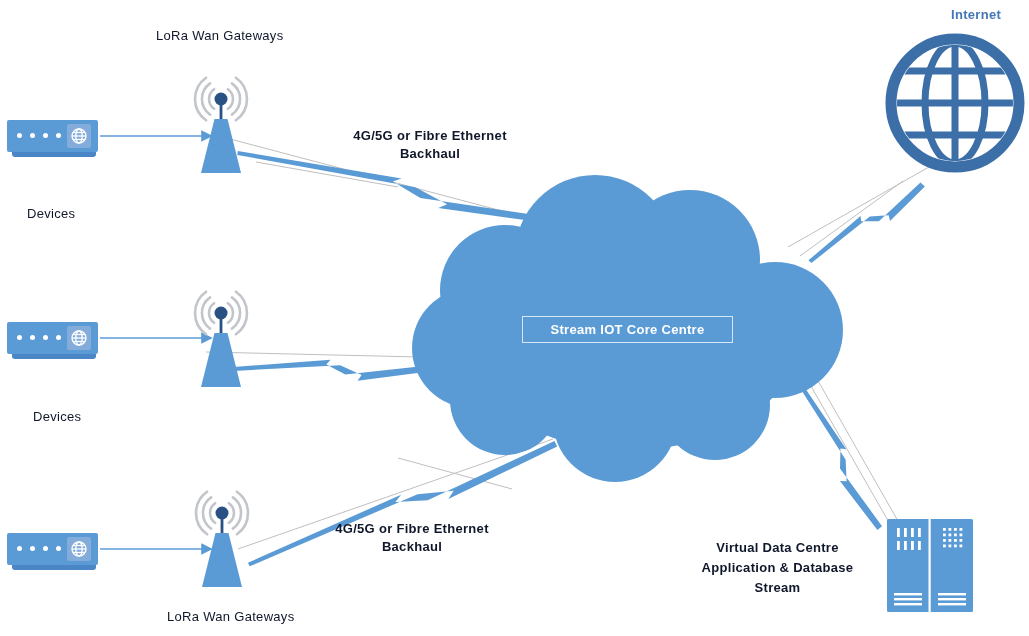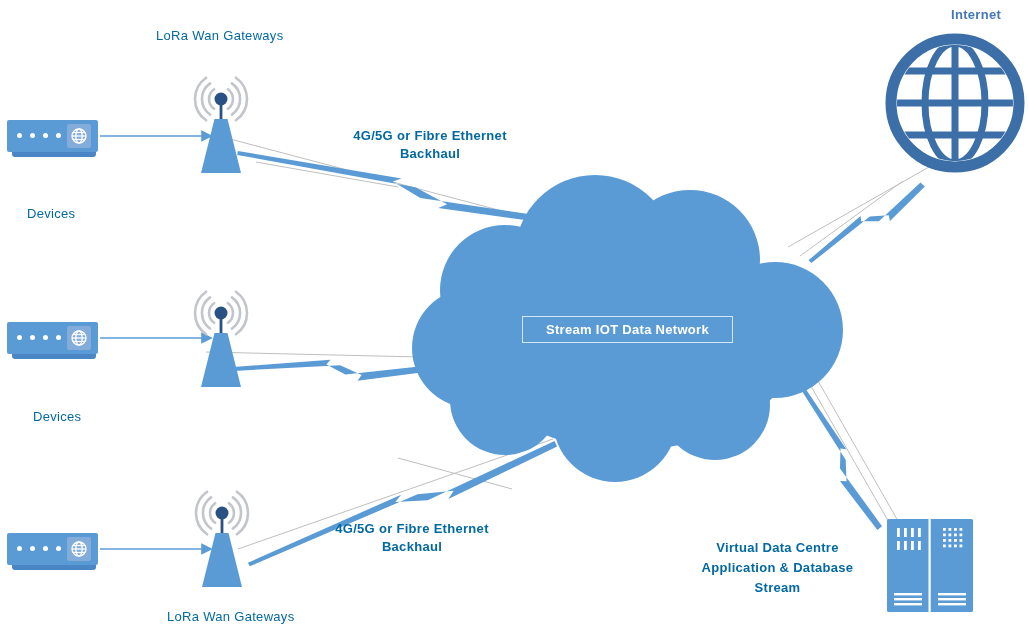--- a/index.html
+++ b/index.html
@@ -2,21 +2,21 @@
 <html><head>
 <meta charset="utf-8">
 <style>
   html,body{margin:0;padding:0;background:#ffffff;}
   .canvas{
     position:relative;width:1029px;height:636px;background:#ffffff;overflow:hidden;
     font-family:"Liberation Sans", sans-serif;
   }
   .abs{position:absolute;}
   .label{
-    position:absolute;color:#0369a1;font-size:13px;letter-spacing:.3px;
+    position:absolute;color:#0f172a;font-size:13px;letter-spacing:.3px;
     white-space:nowrap;line-height:16px;
   }
   .label.center{text-align:center;white-space:normal;font-weight:bold;}
   .label.bold{font-weight:bold;}
   .cloud-label-box{
     position:absolute;left:522px;top:316px;width:211px;height:27px;
     border:1px solid rgba(255,255,255,.75);box-sizing:border-box;
     display:flex;align-items:center;justify-content:center;
     color:#ffffff;font-weight:bold;font-size:13px;letter-spacing:.3px;z-index:5;
   }
@@ -103,21 +103,21 @@
       <circle cx="285" cy="90" r="70"></circle>
       <circle cx="100" cy="120" r="65"></circle>
       <circle cx="370" cy="160" r="68"></circle>
       <circle cx="67" cy="178" r="60"></circle>
       <circle cx="100" cy="230" r="55"></circle>
       <circle cx="210" cy="250" r="62"></circle>
       <circle cx="310" cy="235" r="55"></circle>
     </g>
   </svg>
   <div class="cloud-label-box">
-    <span>Stream IOT Data Network</span>
+    <span>Stream IOT Core Centre</span>
   </div>
 
   <div class="device" style="top:120px;">
     <div class="shadow"></div>
     <div class="dots">
         <span></span>
         <span></span>
         <span></span>
         <span></span>
       </div>

